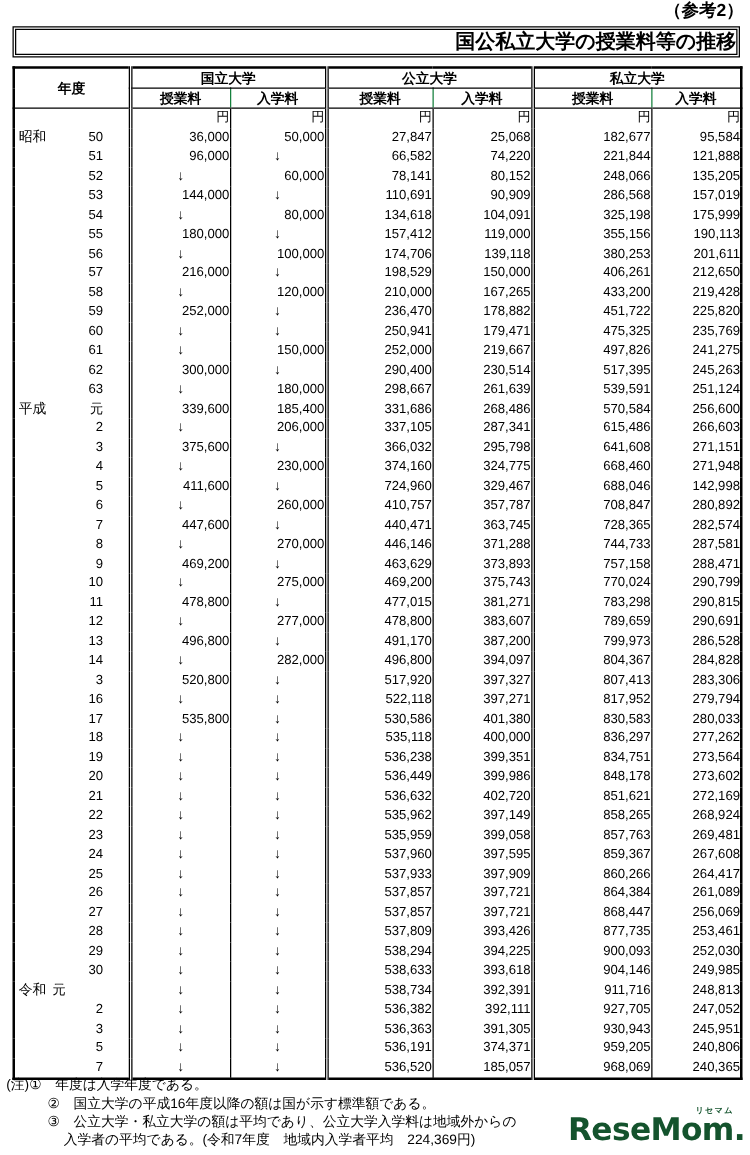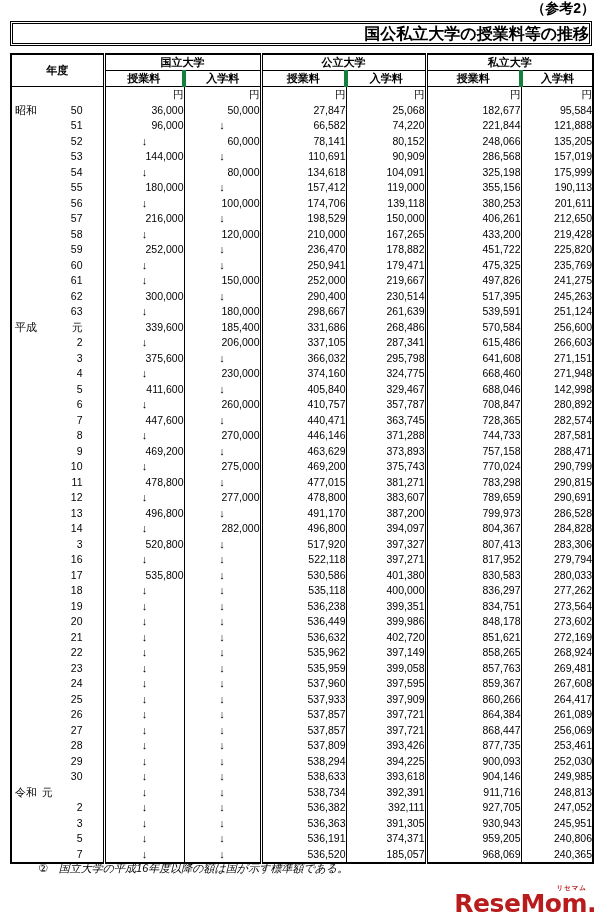--- a/index.html
+++ b/index.html
@@ -17,37 +17,37 @@
 
   
   table.main{position:absolute;left:10px;top:53px;width:582px;border-collapse:collapse;
              table-layout:fixed;border:2px solid #000;}
   table.main th,table.main td{padding:0;margin:0;overflow:hidden;white-space:nowrap;}
   thead th{font-size:11px;font-weight:bold;height:15px;text-align:center;vertical-align:middle;}
   .yearhead{border-right:3px double #000;border-bottom:1px solid #000;}
   th.group{border-left:3px double #000;border-bottom:1px solid #000;}
   th.sub{border-bottom:1px solid #000;}
   th.sub.dl{border-left:3px double #000;}
-  th.sub.sl{border-left:4px solid #15803d;margin-top:12px;}
+  th.sub.sl{border-left:1px solid #15803d;margin-top:12px;}
 
   tbody td{height:15.5px;line-height:15.5px;font-size:10.5px;vertical-align:middle;}
   td.yearcol{border-right:3px double #000;text-align:right;}
   td.yearcol .era{float:left;padding-left:3px;font-size:11px;}
   td.yearcol .yr{float:right;padding-right:20px;}
   td.yearcol .yr.offset{margin-right:30px;}
   td.c0,td.c2,td.c4{border-left:3px double #000;}
   td.c1,td.c3,td.c5{border-left:1px solid #000;}
   td.num{text-align:right;padding-right:7px;}
   td.arr{text-align:center;font-size:11px;}
   td.unit{text-align:right;padding-right:2px;}
 
   
   .notes{position:absolute;left:5px;top:861px;font-size:11px;line-height:14.8px;}
   .note-line.indent-0{padding-left:0;}
-  .note-line.indent-1{padding-left:33px;font-style:italic;}
+  .note-line.indent-1{padding-left:33px;}
   .note-line.indent-2{padding-left:46px;}
 
   
   .logo{position:absolute;right:4px;top:884px;text-align:right;color:#8a8a8a;}
   .logo-ruby{display:block;font-size:6.5px;font-weight:bold;letter-spacing:1px;
              padding-right:9px;margin-bottom:-4px;}
   .logo-text{font-size:25px;font-weight:bold;letter-spacing:-0.5px;
              font-family:"DejaVu Sans","Liberation Sans",sans-serif;}
 </style>
 </head>
@@ -313,21 +313,21 @@
           <td class="c4 num">668,460</td>
           <td class="c5 num">271,948</td>
         </tr>
         <tr>
           <td class="yearcol">
             <span class="era"></span>
             <span class="yr">5</span>
           </td>
           <td class="c0 num">411,600</td>
           <td class="c1 arr">↓</td>
-          <td class="c2 num">405,840</td>
+          <td class="c2 num">724,960</td>
           <td class="c3 num">329,467</td>
           <td class="c4 num">688,046</td>
           <td class="c5 num">142,998</td>
         </tr>
         <tr>
           <td class="yearcol">
             <span class="era"></span>
             <span class="yr">6</span>
           </td>
           <td class="c0 arr">↓</td>
@@ -682,21 +682,24 @@
           <td class="c1 arr">↓</td>
           <td class="c2 num">536,520</td>
           <td class="c3 num">185,057</td>
           <td class="c4 num">968,069</td>
           <td class="c5 num">240,365</td>
         </tr>
       </tbody>
   </table>
 
   <div class="notes">
+      <div class="note-line indent-0">(注)①　年度は入学年度である。</div>
       <div class="note-line indent-1">②　国立大学の平成16年度以降の額は国が示す標準額である。</div>
+      <div class="note-line indent-1">③　公立大学・私立大学の額は平均であり、公立大学入学料は地域外からの</div>
+      <div class="note-line indent-2">入学者の平均である。(令和7年度　地域内入学者平均　224,369円)</div>
     </div>
 
-  <div class="logo" style="color: #b91c1c;">
+  <div class="logo" style="color: #14532d;">
     <span class="logo-ruby">リセマム</span>
     <span class="logo-text">ReseMom.</span>
   </div>
 
 </div>
 
 </body></html>

